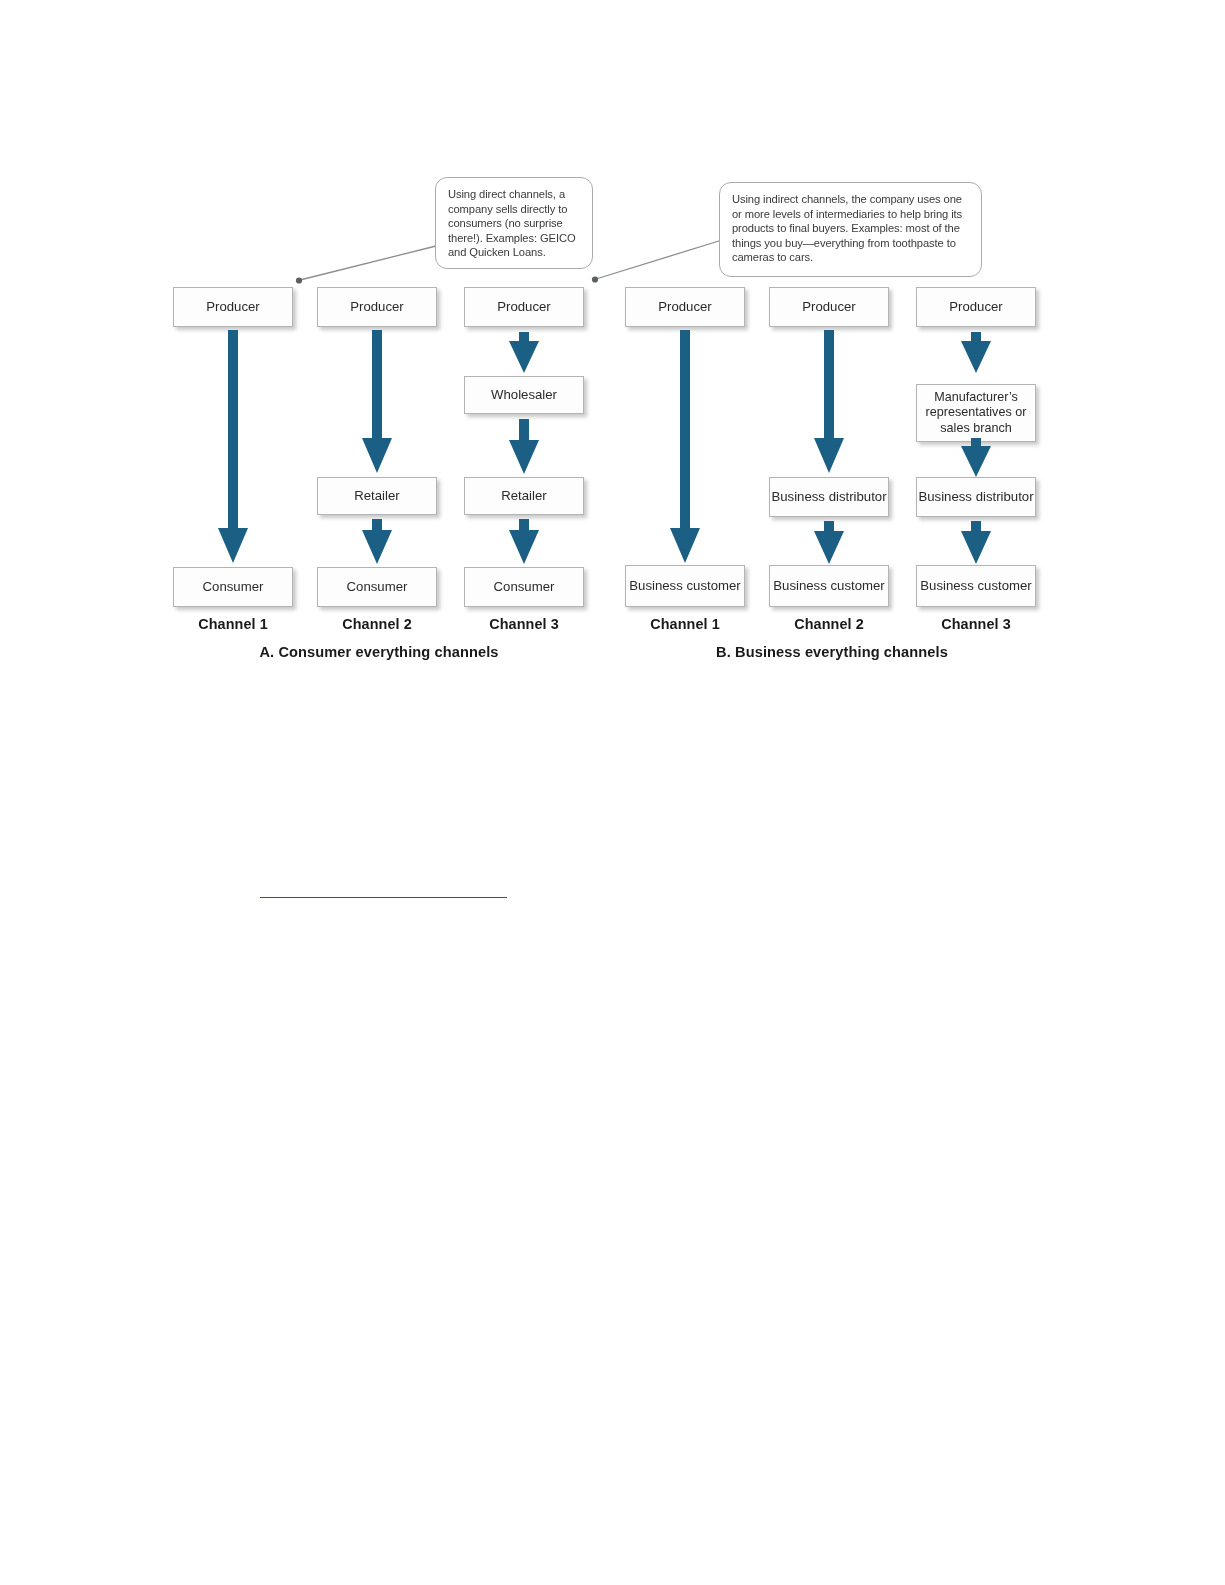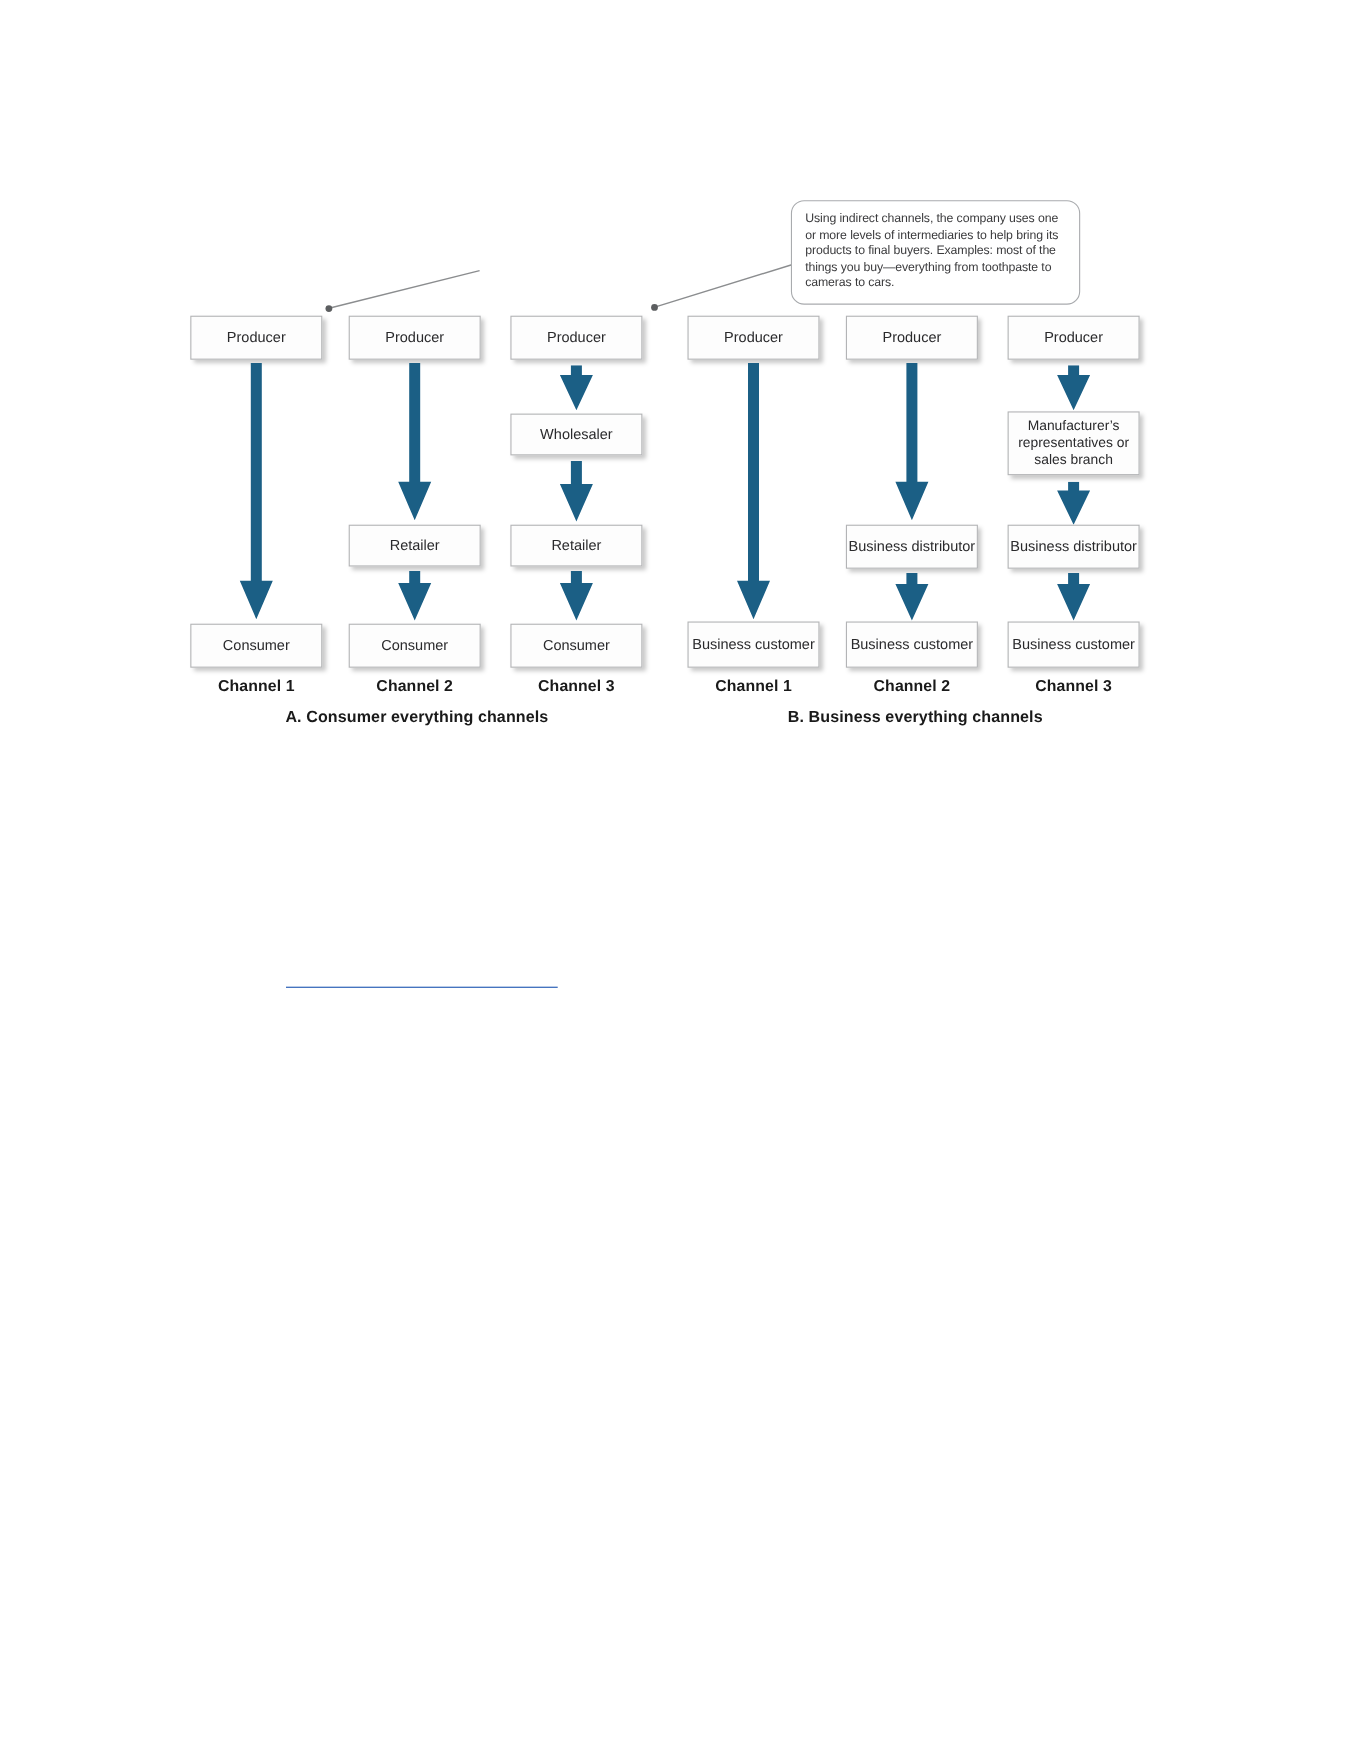--- a/index.html
+++ b/index.html
@@ -130,20 +130,21 @@
 
   <div id="figure">
 
     <svg class="leader-svg" viewBox="0 0 1225 700" xmlns="http://www.w3.org/2000/svg">
       <line x1="436" y1="246" x2="300" y2="280" stroke="#8b8d8f" stroke-width="1.3"></line>
       <circle cx="299" cy="280.5" r="3.1" fill="#5c5e60"></circle>
       <line x1="722" y1="240" x2="596" y2="279" stroke="#8b8d8f" stroke-width="1.3"></line>
       <circle cx="595" cy="279.5" r="3.1" fill="#5c5e60"></circle>
     </svg>
 
+    <div class="callout" id="callout-direct">Using direct channels, a company sells directly to consumers (no surprise there!). Examples: GEICO and Quicken Loans.</div>
 
     <div class="callout" id="callout-indirect">Using indirect channels, the company uses one or more levels of intermediaries to help bring its products to final buyers. Examples: most of the things you buy—everything from toothpaste to cameras to cars.</div>
 
     <div class="node" style="left:173px; top:287px; width:120px; height:40px;">Producer</div>
 
     <div class="arrow" style="left:217px; top:330px;">
       <svg width="32" height="234" viewBox="0 0 32 234" xmlns="http://www.w3.org/2000/svg">
         <path d="M11 0 H21 V198 H31 L16 233 L1 198 H11 Z" fill="#1b5f85"></path>
       </svg>
     </div>
@@ -235,21 +236,21 @@
     <div class="channel-label" style="left:749px; top:616px;">Channel 2</div>
 
     <div class="node" style="left:916px; top:287px; width:120px; height:40px;">Producer</div>
 
     <div class="arrow" style="left:960px; top:332px;">
       <svg width="32" height="42" viewBox="0 0 32 42" xmlns="http://www.w3.org/2000/svg">
         <path d="M11 0 H21 V9 H31 L16 41 L1 9 H11 Z" fill="#1b5f85"></path>
       </svg>
     </div>
 
-    <div class="node" style="left:916px; top:374px; width:120px; height:58px; font-size:12.6px; line-height:15.2px;">Manufacturer’s representatives or sales branch</div>
+    <div class="node" style="left:916px; top:384px; width:120px; height:58px; font-size:12.6px; line-height:15.2px;">Manufacturer’s representatives or sales branch</div>
 
     <div class="arrow" style="left:960px; top:438px;">
       <svg width="32" height="40" viewBox="0 0 32 40" xmlns="http://www.w3.org/2000/svg">
         <path d="M11 0 H21 V8 H31 L16 39 L1 8 H11 Z" fill="#1b5f85"></path>
       </svg>
     </div>
 
     <div class="node" style="left:916px; top:477px; width:120px; height:40px;">Business distributor</div>
 
     <div class="arrow" style="left:960px; top:521px;">

